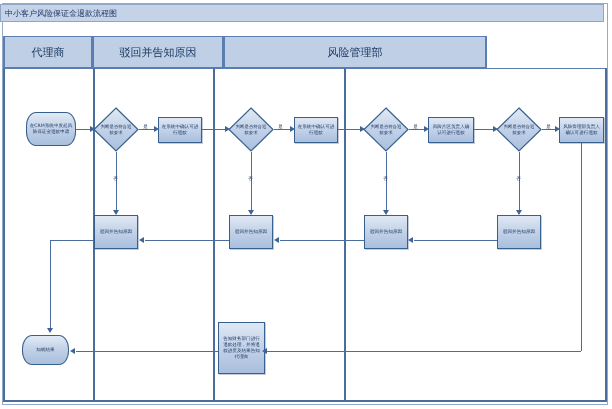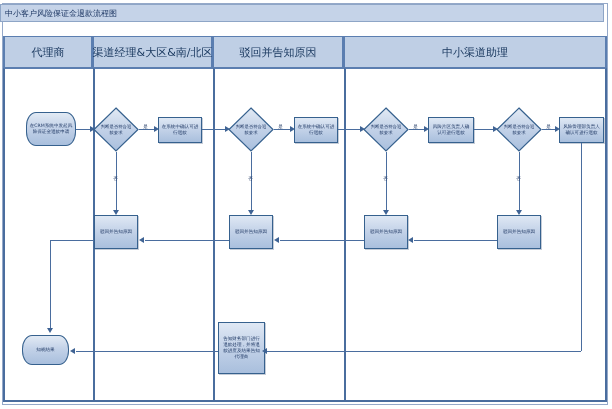--- a/index.html
+++ b/index.html
@@ -88,23 +88,22 @@
 <div id="canvas">
 
   <div class="outer-frame"></div>
 
   <div class="title-bar">
     <span class="ttl">中小客户风险保证金退款流程图</span>
   </div>
 
   <div class="lane-head-row">
     <div class="lane-head first" style="width:90px;">代理商</div>
-    <div class="lane-head" style="width:120px;">渠道经理&amp;大区&amp;南/北区</div>
     <div class="lane-head" style="width:131px;">驳回并告知原因</div>
-    <div class="lane-head" style="width:263px;">中小渠道助理</div>
+    <div class="lane-head" style="width:263px;">风险管理部</div>
   </div>
 
   <div class="lane-body-row">
     <div class="lane-body" style="width:90px;"></div>
     <div class="lane-body" style="width:120px;"></div>
     <div class="lane-body" style="width:131px;"></div>
     <div class="lane-body last" style="width:263px;"></div>
   </div>
 
   <div class="shape terminator" style="left:26px;top:112px;width:50px;height:34px;">

